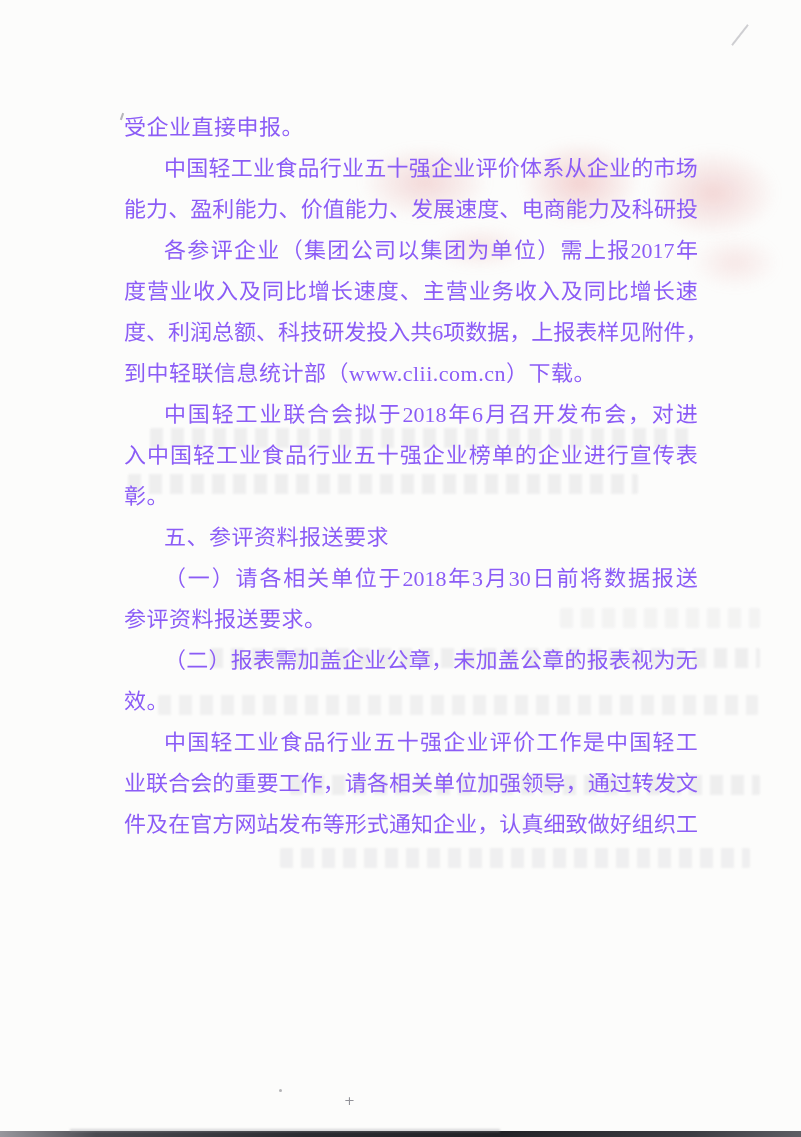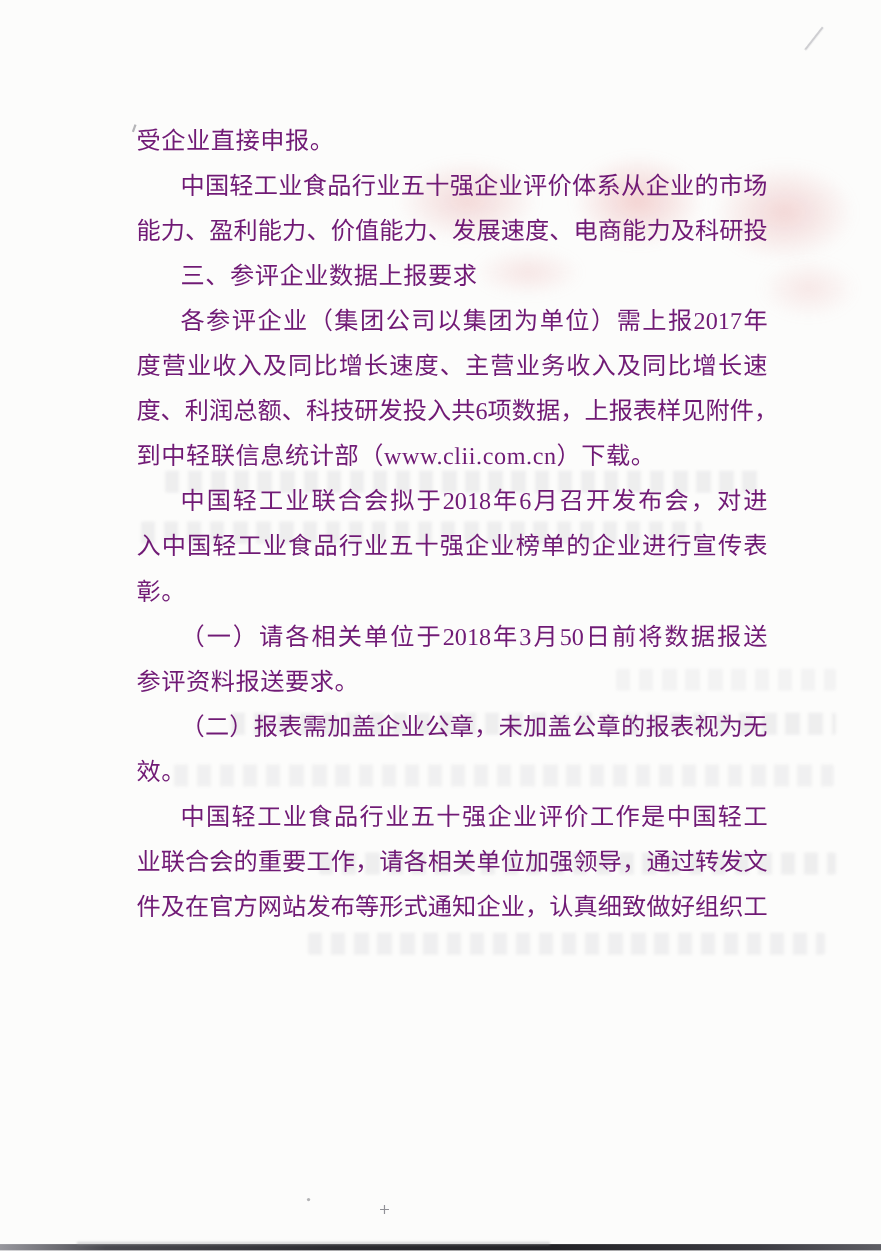--- a/index.html
+++ b/index.html
@@ -14,21 +14,21 @@
     width: 801px; height: 1137px;
     background: #fcfcfb;
     overflow: hidden;
   }
 
   
   .textblock {
     position: absolute;
     left: 124px; top: 107px; width: 574px;
     z-index: 2;
-    color: #701a75;
+    color: #8b5cf6;
   }
   .line {
     height: 41px;
     line-height: 41px;
     font-size: 22px;
     white-space: pre;
     letter-spacing: 0.5px;
   }
   .line.indent { padding-left: 40px; }
   
@@ -188,21 +188,20 @@
         <span>、</span>
         <span>电</span>
         <span>商</span>
         <span>能</span>
         <span>力</span>
         <span>及</span>
         <span>科</span>
         <span>研</span>
         <span>投</span>
       </div>
-    <div class="line indent">三、参评企业数据上报要求</div>
     <div class="line indent justify">
         <span>各</span>
         <span>参</span>
         <span>评</span>
         <span>企</span>
         <span>业</span>
         <span>（</span>
         <span>集</span>
         <span>团</span>
         <span>公</span>
@@ -322,36 +321,37 @@
         <span>的</span>
         <span>企</span>
         <span>业</span>
         <span>进</span>
         <span>行</span>
         <span>宣</span>
         <span>传</span>
         <span>表</span>
       </div>
     <div class="line">彰。</div>
+    <div class="line indent">五、参评资料报送要求</div>
     <div class="line indent justify">
         <span>（</span>
         <span>一</span>
         <span>）</span>
         <span>请</span>
         <span>各</span>
         <span>相</span>
         <span>关</span>
         <span>单</span>
         <span>位</span>
         <span>于</span>
         <span>2018</span>
         <span>年</span>
         <span>3</span>
         <span>月</span>
-        <span>50</span>
+        <span>30</span>
         <span>日</span>
         <span>前</span>
         <span>将</span>
         <span>数</span>
         <span>据</span>
         <span>报</span>
         <span>送</span>
       </div>
     <div class="line">参评资料报送要求。</div>
     <div class="line indent justify">

